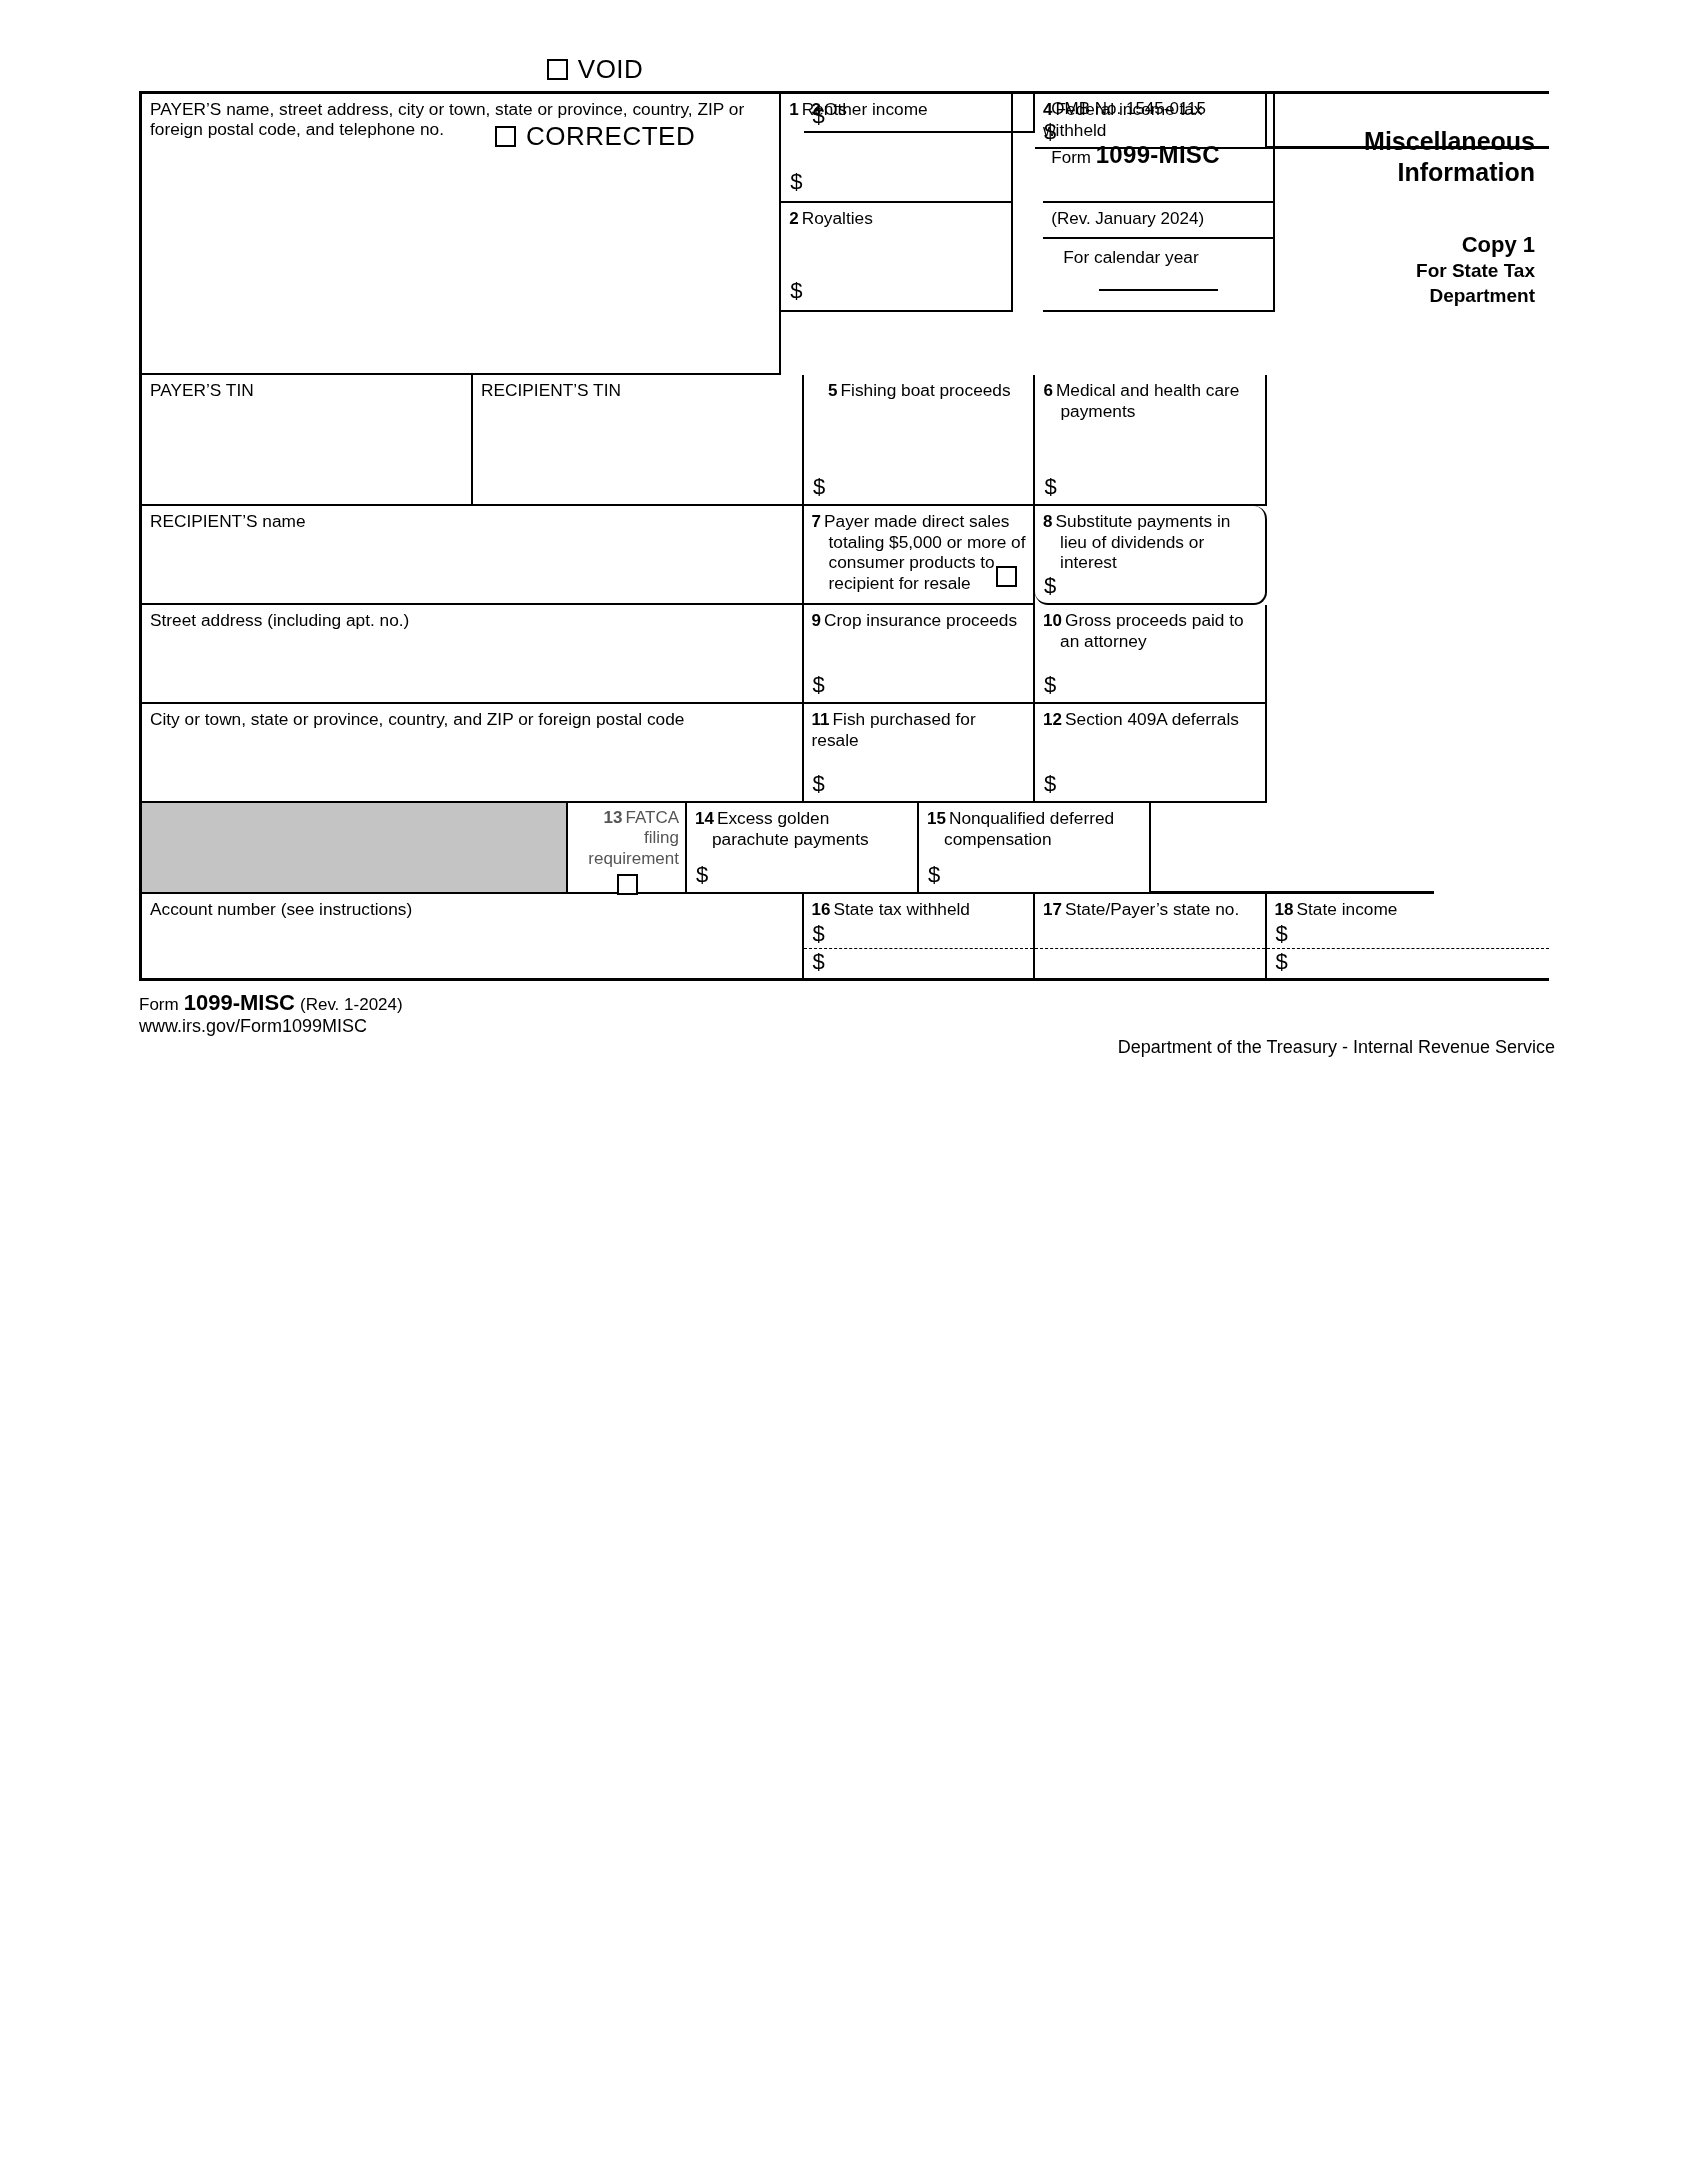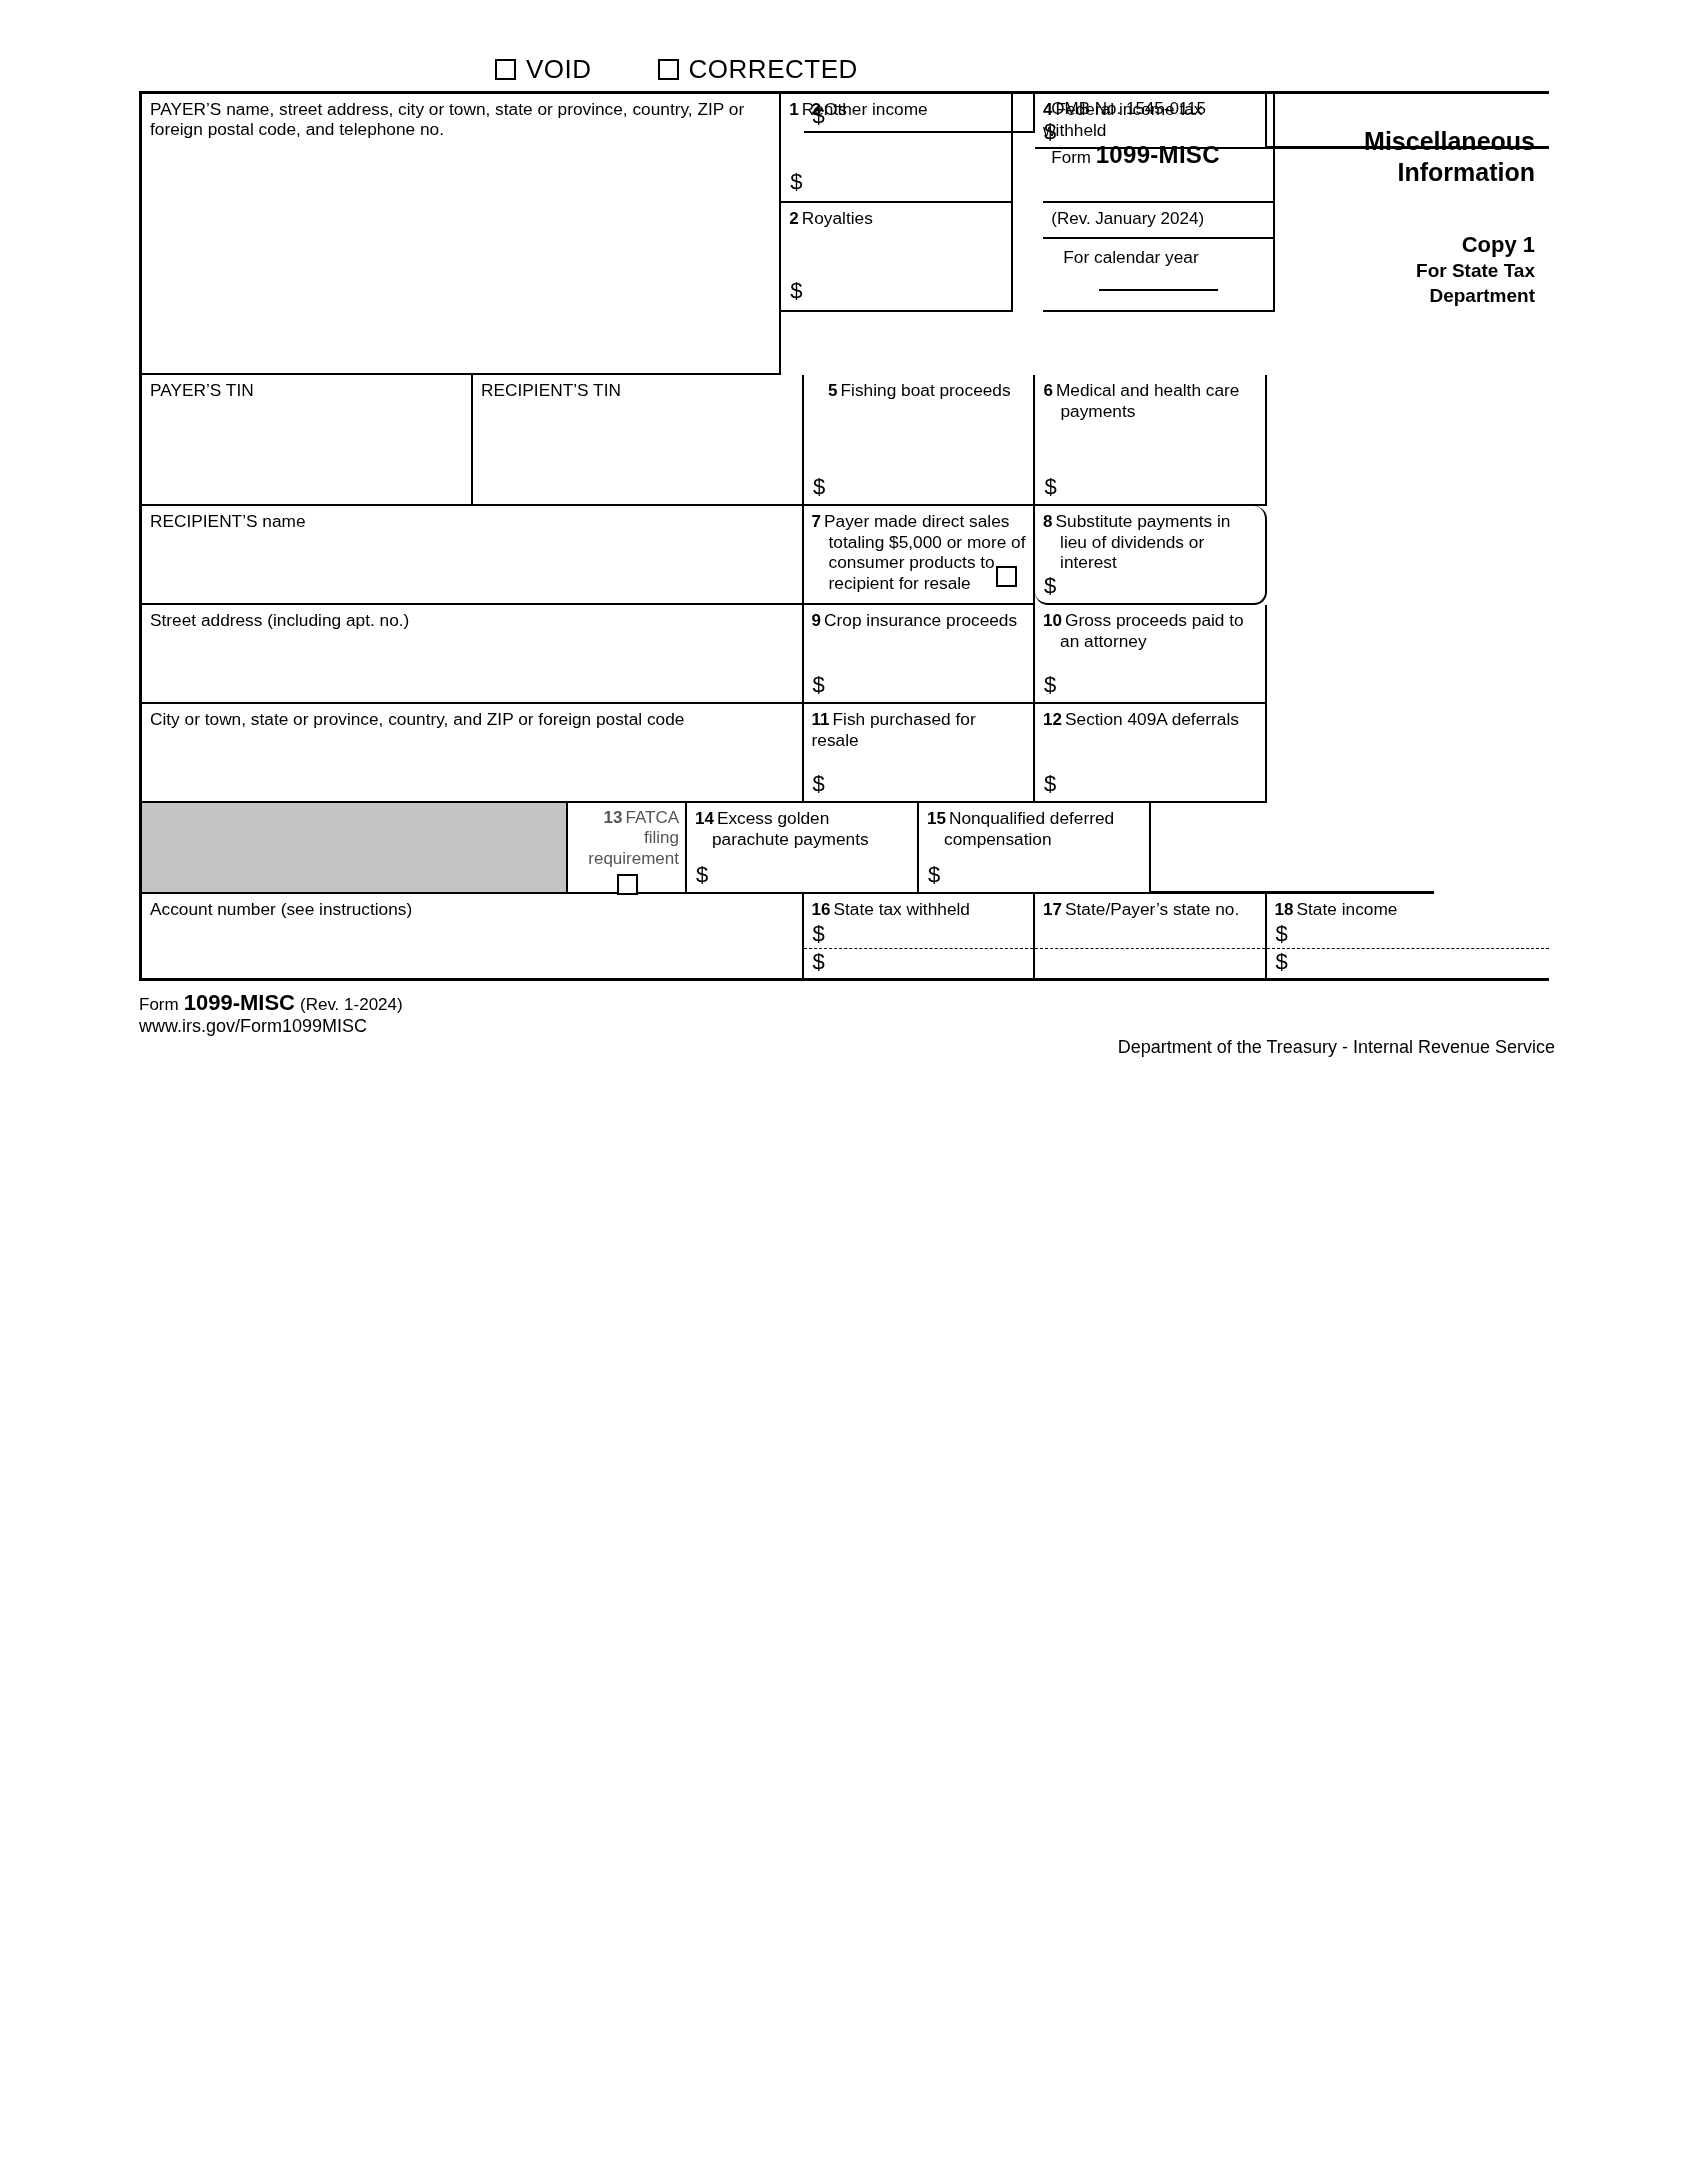--- a/index.html
+++ b/index.html
@@ -23,20 +23,21 @@
 
   
   .topbar {
     position: absolute;
     left: 495px;
     top: 54px;
     display: flex;
     align-items: center;
     gap: 18px;
     font-size: 26px;
+    flex-direction: column;
   }
   .cbx {
     display: inline-block;
     width: 21px;
     height: 21px;
     border: 2px solid #000;
     background: #fff;
     box-sizing: border-box;
   }
   .topbar .grp {

